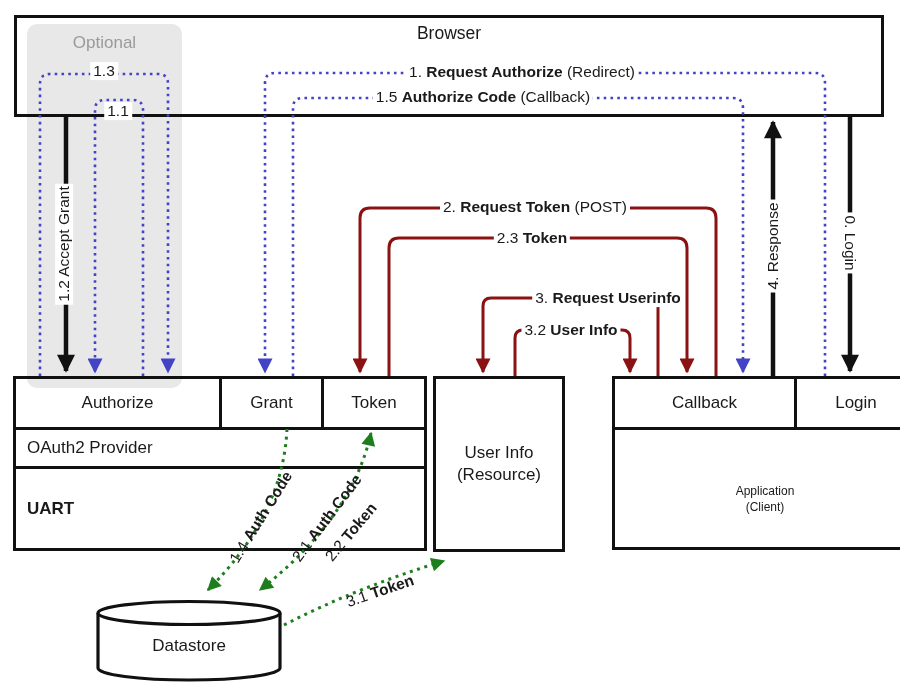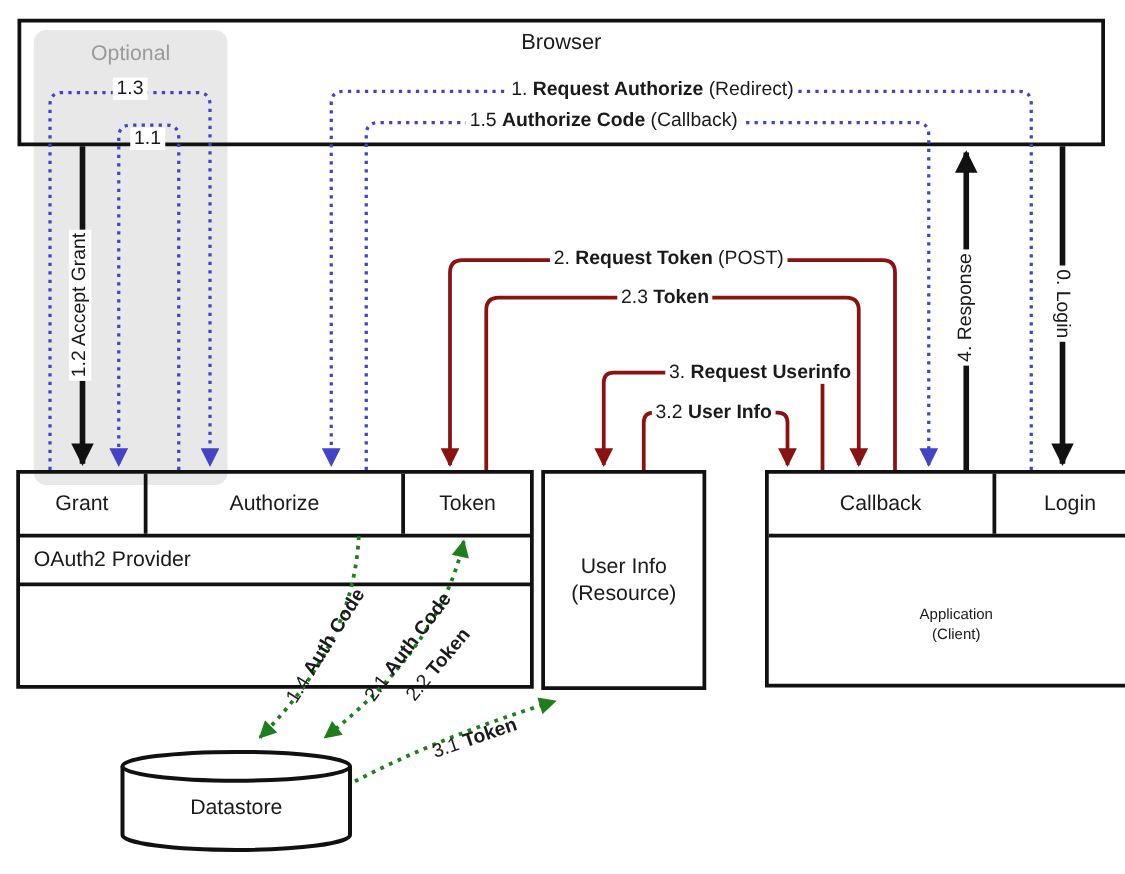--- a/index.html
+++ b/index.html
@@ -44,32 +44,35 @@
   <div class="optional">
     <span class="optional-label">Optional</span>
   </div>
 
   <div class="box browser">
     <div class="browser-title">Browser</div>
   </div>
 
   <div class="box provider">
     <div class="row1">
+      <div class="cell" style="width:206px">
+        <span>Authorize</span>
+      </div>
       <div class="cell" style="width:102px">
         <span>Grant</span>
-      </div>
-      <div class="cell" style="width:206px">
-        <span>Authorize</span>
       </div>
       <div class="cell last">
         <span>Token</span>
       </div>
     </div>
     <div class="row2">
       <span>OAuth2 Provider</span>
+    </div>
+    <div class="row3">
+      <span>UART</span>
     </div>
   </div>
 
   <div class="box userinfo">
     <div>User Info</div>
     <div>(Resource)</div>
   </div>
 
   <div class="box application">
     <div class="row1">

